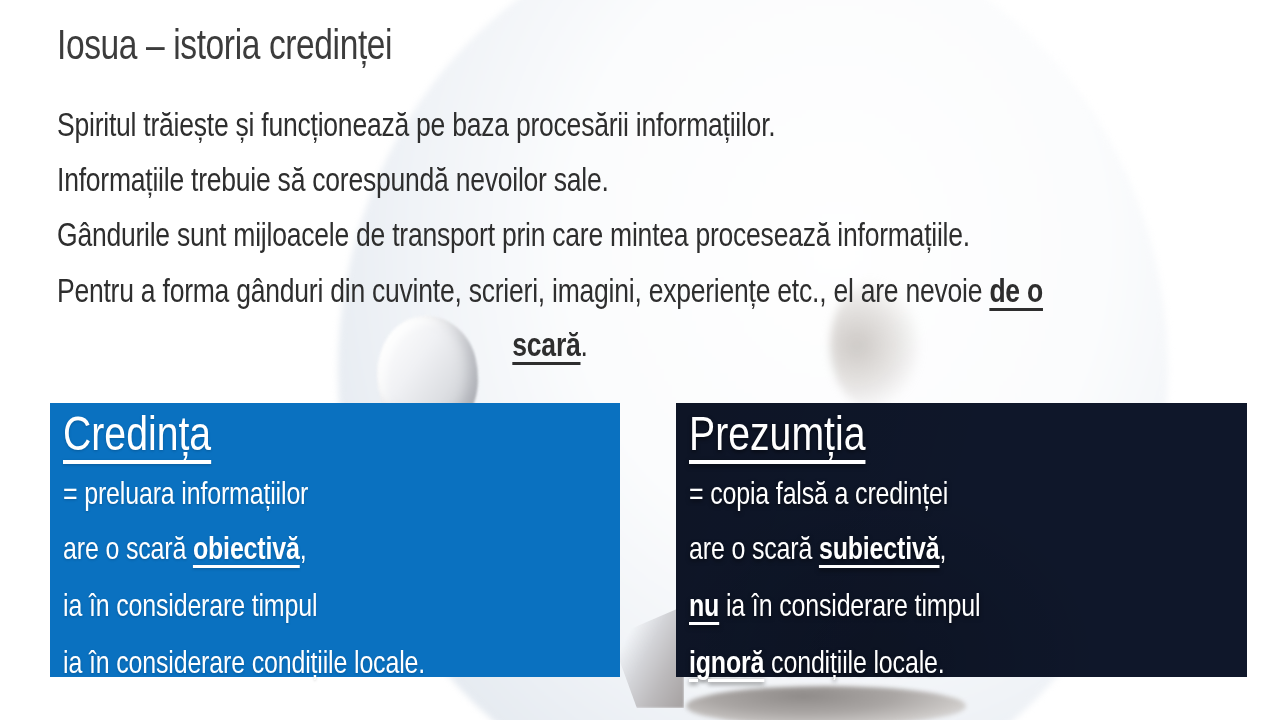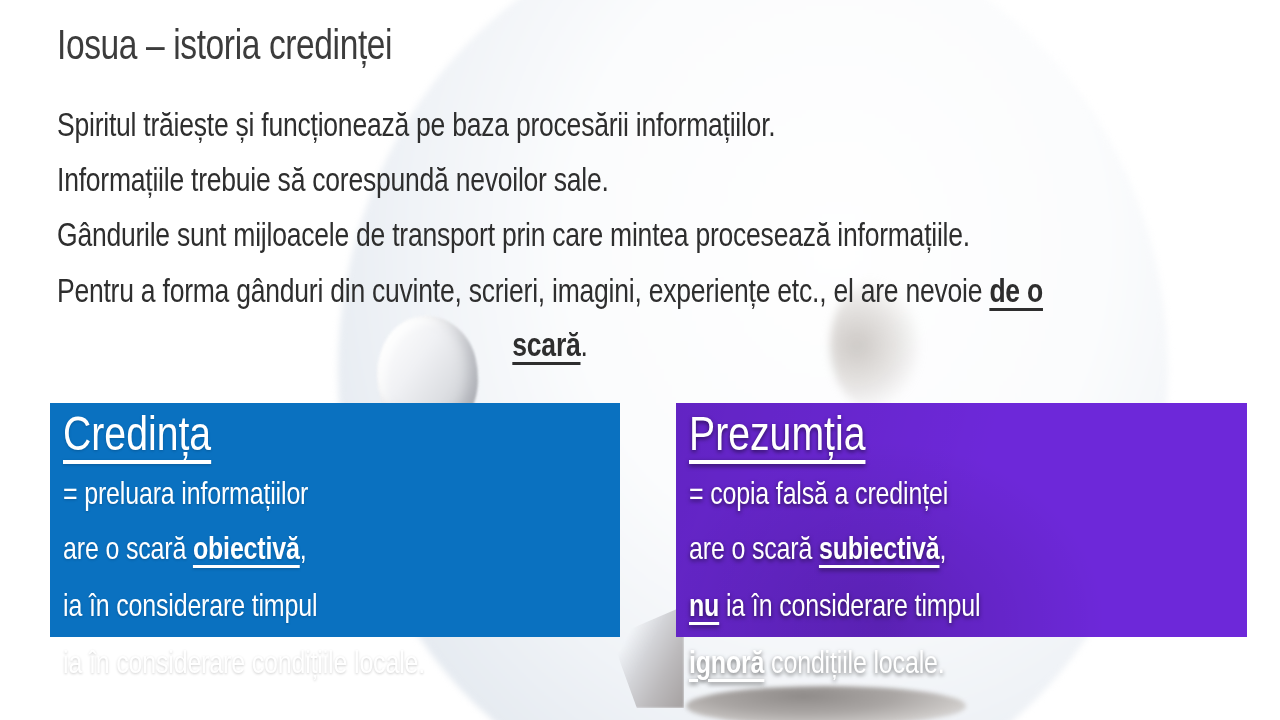--- a/index.html
+++ b/index.html
@@ -80,21 +80,21 @@
   .p4 { top: 263px; }
   .bem {
     font-weight: 700;
     text-decoration: underline;
     text-decoration-thickness: 2.5px;
     text-underline-offset: 6px;
   }
 
   
   .panel {
-    position: absolute; top: 403px; height: 234px; z-index: 3;
+    position: absolute; top: 403px; height: 274px; z-index: 3;
     color: #ffffff;
   }
   .panel-faith { left: 50px; width: 570px; }
   .panel-presumption { left: 676px; width: 571px; }
   .panel-presumption::before {  
     content: ""; position: absolute; inset: 0;
     background:
       linear-gradient(105deg, rgba(0,0,0,0.10) 0%, rgba(0,0,0,0.05) 28%, rgba(0,0,0,0) 52%),
       radial-gradient(ellipse 320px 260px at 36% 94%, rgba(0,0,0,0.16), rgba(0,0,0,0) 70%);
   }
@@ -147,21 +147,21 @@
   <div class="bodyline p4"><span>Pentru a forma gânduri din cuvinte, scrieri, imagini, experiențe etc., el are nevoie </span><span class="bem">de o</span><br><span class="bem">scară</span><span>.</span></div>
 
   <div class="panel panel-faith" style="background-color: rgb(10, 113, 192);">
     <div class="heading">Credința</div>
     <div class="bline l1">= preluara informațiilor</div>
     <div class="bline l2"><span>are o scară </span><span class="em">obiectivă</span><span>,</span></div>
     <div class="bline l3">ia în considerare timpul</div>
     <div class="bline l4">ia în considerare condițiile locale.</div>
   </div>
 
-  <div class="panel panel-presumption" style="background-color: #6d28d9;">
+  <div class="panel panel-presumption" style="background-color: #0f172a;">
     <div class="heading">Prezumția</div>
     <div class="bline l1">= copia falsă a credinței</div>
     <div class="bline l2"><span>are o scară </span><span class="em">subiectivă</span><span>,</span></div>
     <div class="bline l3"><span class="em">nu</span><span> ia în considerare timpul</span></div>
     <div class="bline l4"><span class="em">ignoră</span><span> condițiile locale.</span></div>
   </div>
 
 </div>
 
 </body></html>

